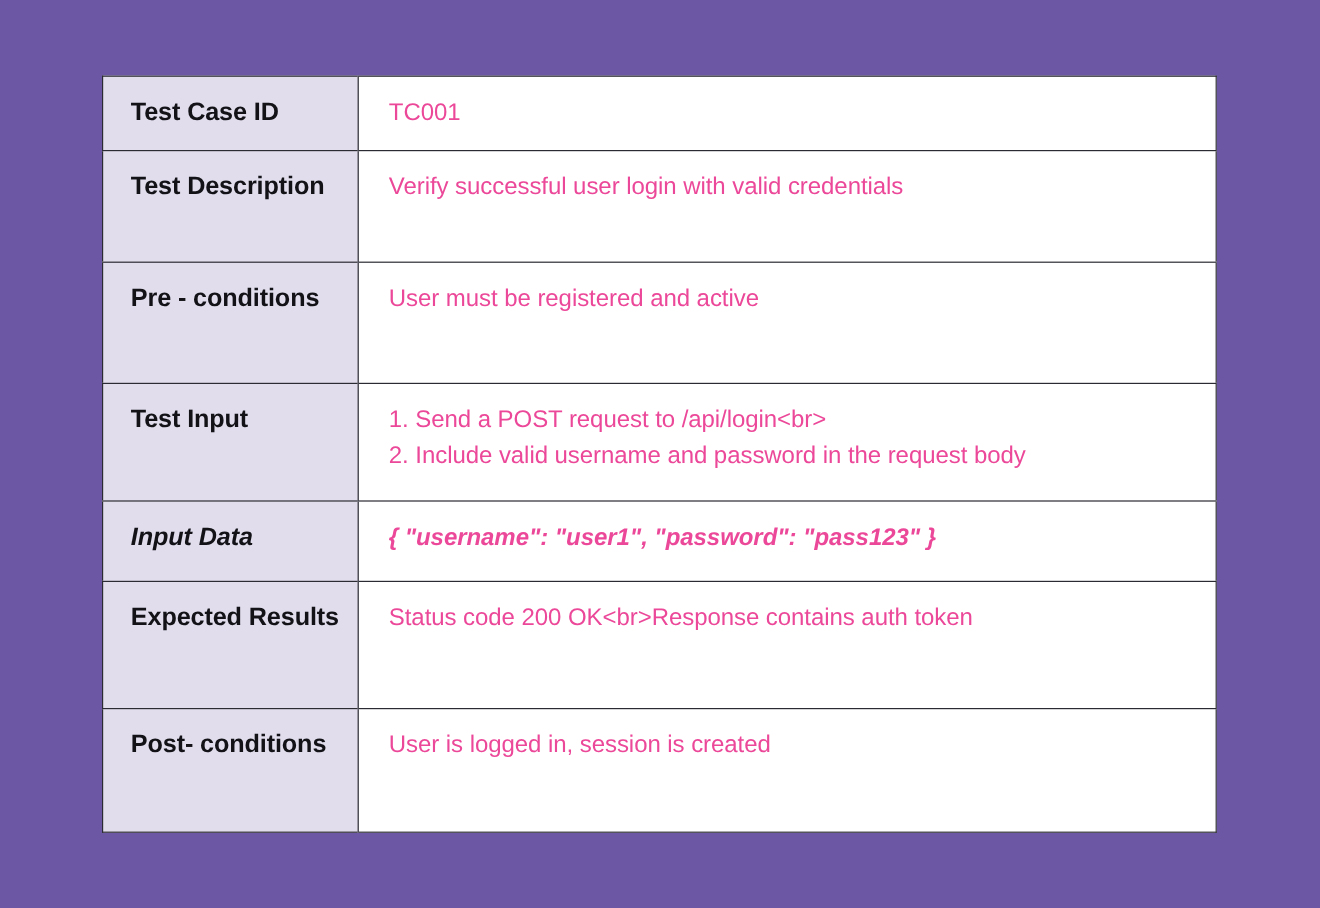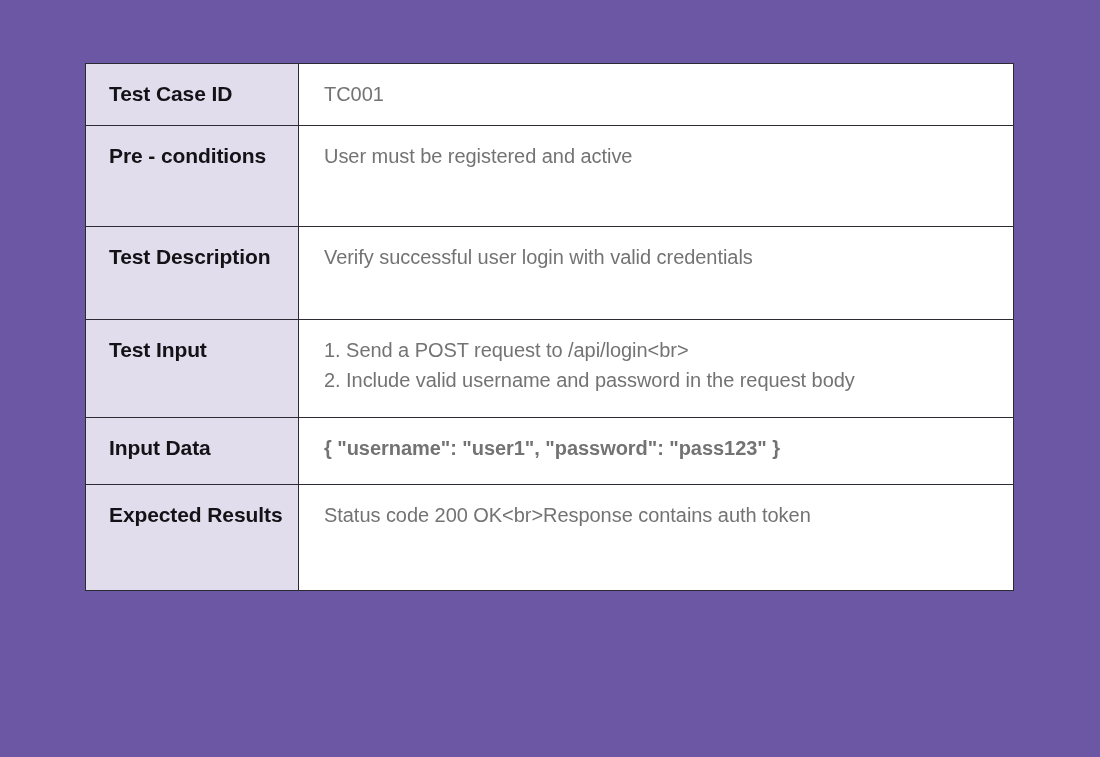--- a/index.html
+++ b/index.html
@@ -55,79 +55,83 @@
     line-height: 1.42;
     letter-spacing: -0.1px;
   }
 
   td.value-cell {
     background: #ffffff;
     vertical-align: top;
     padding: 15px 18px 15px 25px;
     font-size: 20px;
     font-weight: normal;
-    color: #737373;
+    color: #ec4899;
     line-height: 1.5;
     letter-spacing: -0.05px;
     white-space: pre-line;
   }
 
   td.value-cell.bold-value {
     font-weight: bold;
   }
 
   
   tr[data-row="0"] td { height: 31px; }
   tr[data-row="1"] td { height: 62px; }
   tr[data-row="2"] td { height: 70px; }
   tr[data-row="3"] td { height: 67px; }
-  tr[data-row="4"] td { height: 36px; }
+  tr[data-row="4"] td { height: 36px; font-style: italic; }
   tr[data-row="5"] td { height: 75px; margin-top: 38px; }
   tr[data-row="6"] td { height: 72px; }
 </style>
 </head>
 <body>
 
 <div id="canvas">
 
   <table id="testcase-table">
     <colgroup>
       <col class="label-col">
       <col class="value-col">
     </colgroup>
     <tbody>
 
       <tr data-row="0">
         <td class="label-cell">Test Case ID</td>
         <td class="value-cell">TC001</td>
       </tr>
 
+      <tr data-row="1">
+        <td class="label-cell">Test Description</td>
+        <td class="value-cell">Verify successful user login with valid credentials</td>
+      </tr>
+
       <tr data-row="2">
         <td class="label-cell">Pre - conditions</td>
         <td class="value-cell">User must be registered and active</td>
-      </tr>
-
-      <tr data-row="1">
-        <td class="label-cell">Test Description</td>
-        <td class="value-cell">Verify successful user login with valid credentials</td>
       </tr>
 
       <tr data-row="3">
         <td class="label-cell">Test Input</td>
         <td class="value-cell">1. Send a POST request to /api/login&lt;br&gt;
 2. Include valid username and password in the request body</td>
       </tr>
 
       <tr data-row="4">
         <td class="label-cell">Input Data</td>
         <td class="value-cell bold-value">{ "username": "user1", "password": "pass123" }</td>
       </tr>
 
       <tr data-row="5">
         <td class="label-cell">Expected Results</td>
         <td class="value-cell">Status code 200 OK&lt;br&gt;Response contains auth token</td>
       </tr>
 
+      <tr data-row="6">
+        <td class="label-cell">Post- conditions</td>
+        <td class="value-cell">User is logged in, session is created</td>
+      </tr>
 
     </tbody>
   </table>
 
 </div>
 
 </body></html>

